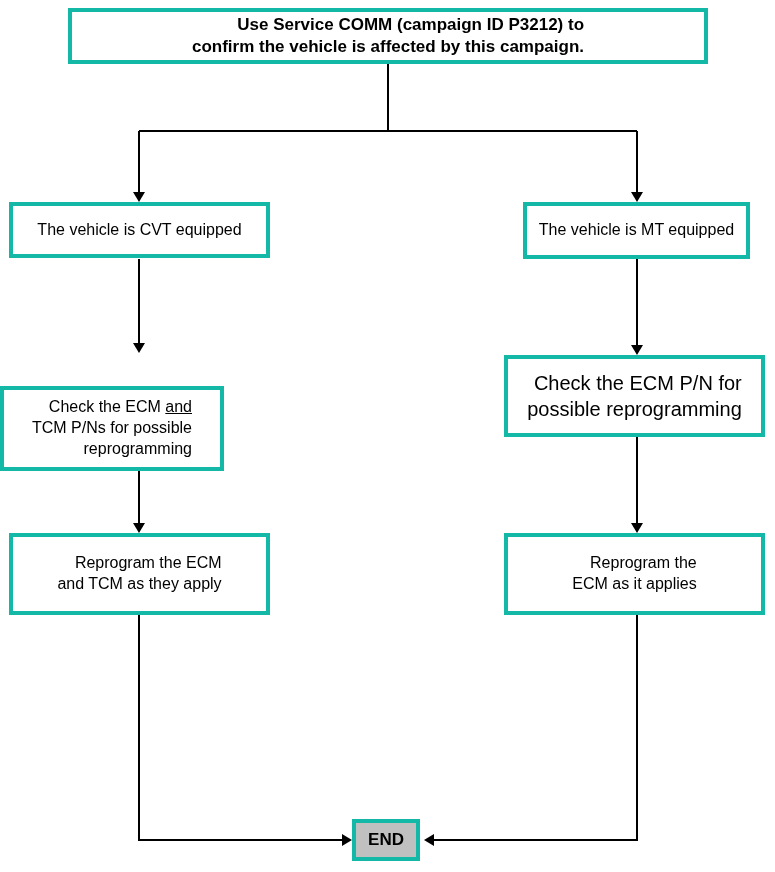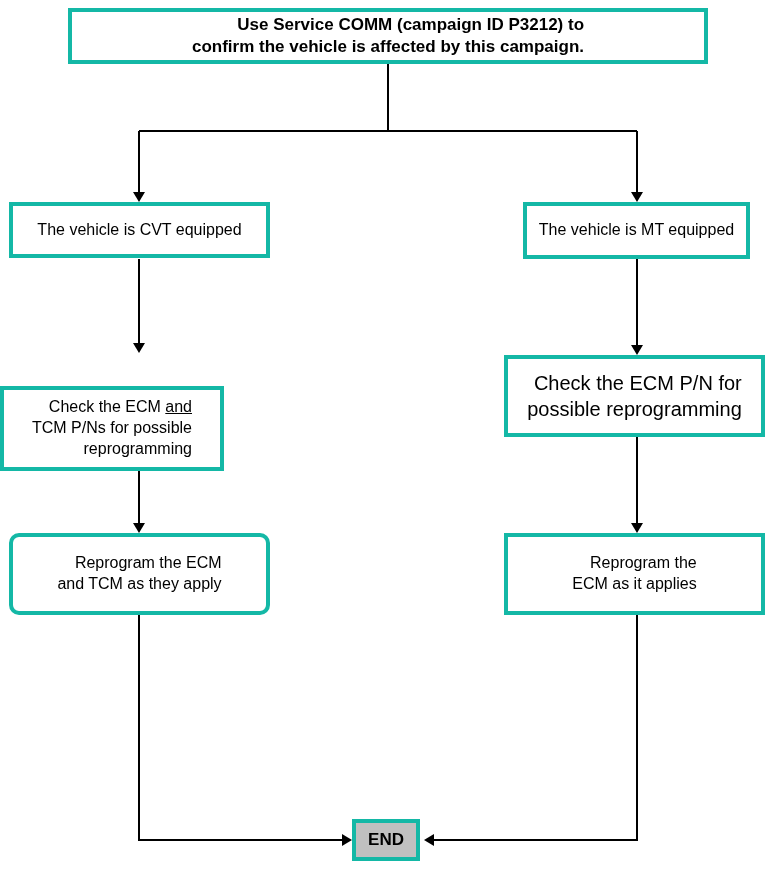--- a/index.html
+++ b/index.html
@@ -56,21 +56,20 @@
     height: 85px;
     font-size: 16px;
     margin-top: 33px;
   }
   .node-l3 {
     left: 9px;
     top: 533px;
     width: 261px;
     height: 82px;
     font-size: 16px;
-    border-radius: 10px;
   }
   .node-r1 {
     left: 523px;
     top: 202px;
     width: 227px;
     height: 57px;
     font-size: 16px;
   }
   .node-r2 {
     left: 504px;

